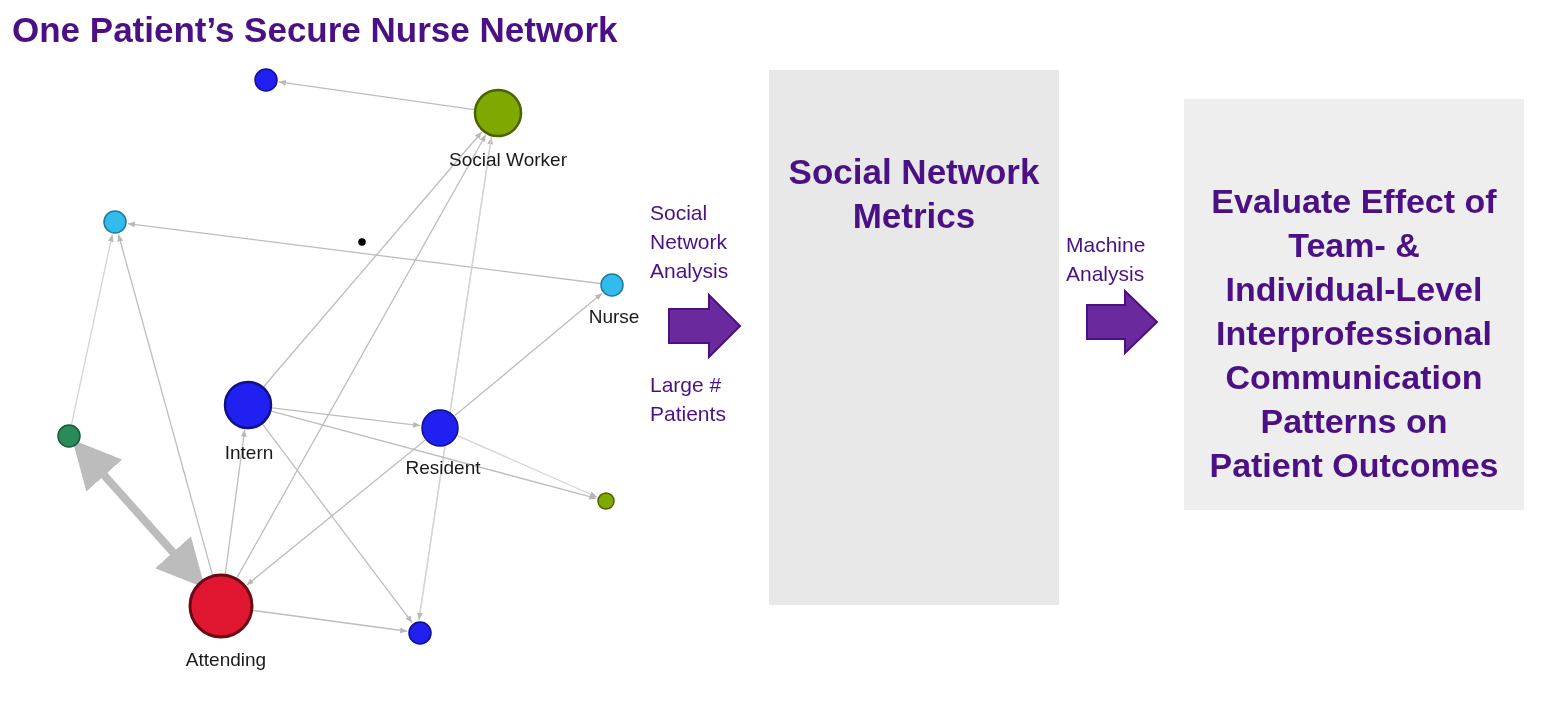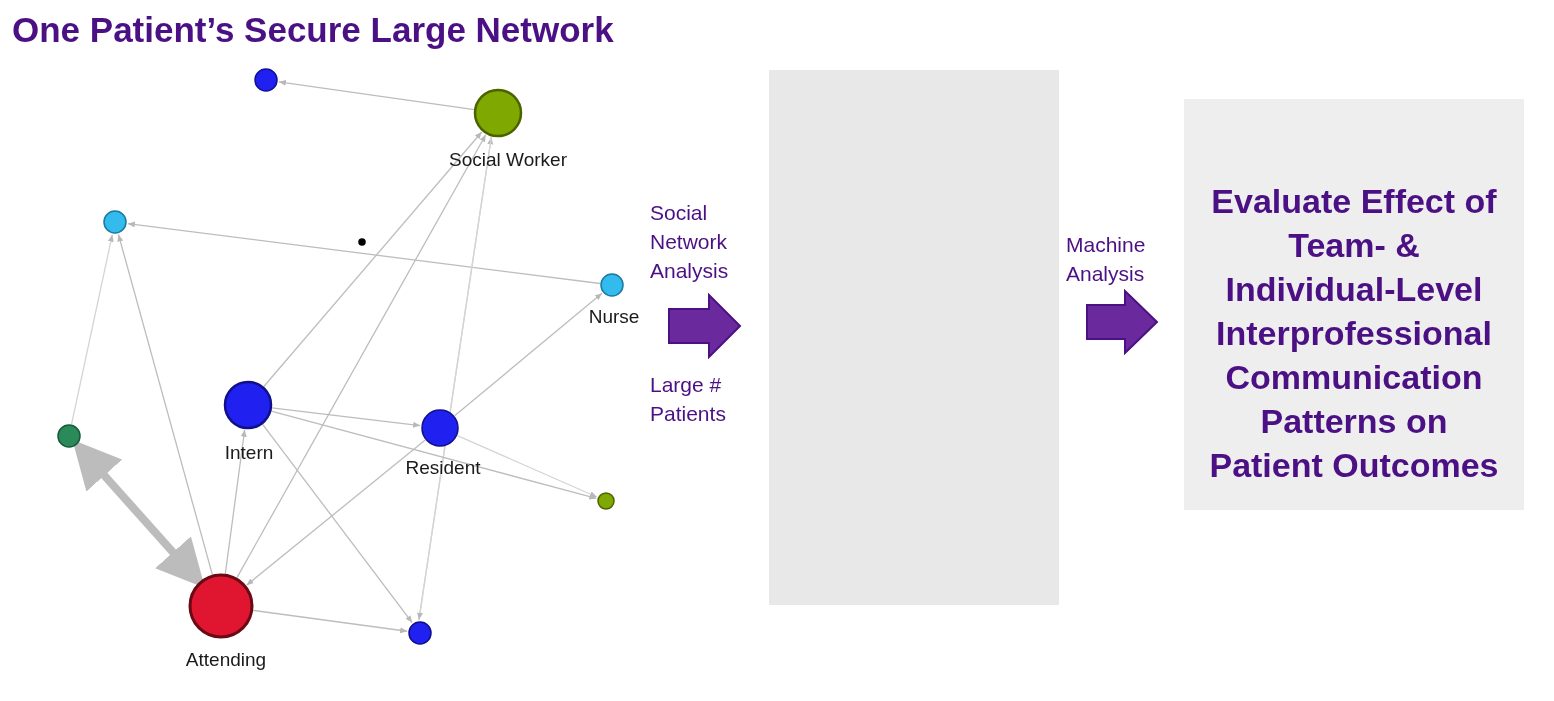--- a/index.html
+++ b/index.html
@@ -13,21 +13,21 @@
                 line-height: 29px; white-space: pre-line; }
   .arrow { position: absolute; }
   .box { position: absolute; background: #e9e8e9; }
   .box2 { background: #efeeef; }
   .box-text { position: absolute; left: 0; right: 0; text-align: center; color: #4b1184;
               font-weight: bold; font-size: 35px; line-height: 44px; white-space: pre-line; }
 </style>
 </head>
 <body>
 
-<div class="title">One Patient’s Secure Large Network</div>
+<div class="title">One Patient’s Secure Nurse Network</div>
 
 <svg id="network" viewBox="0 55 660 646">
   <defs>
     <marker id="ah" markerWidth="8" markerHeight="8" refX="7" refY="4" orient="auto" markerUnits="userSpaceOnUse">
       <path d="M0,1 L7,4 L0,7 z" fill="#b8b8b8"></path>
     </marker>
     <marker id="ahBig" markerWidth="6" markerHeight="6" refX="5" refY="3" orient="auto">
       <path d="M0,0 L6,3 L0,6 z" fill="#bcbcbc"></path>
     </marker>
   <marker id="ahBigStart" markerWidth="6" markerHeight="6" refX="1" refY="3" orient="auto">
@@ -78,20 +78,22 @@
 <div class="step-label" style="left:650px; top:198px; width:110px;">Social
 Network
 Analysis</div>
 <svg class="arrow" style="left:667px; top:293px;" width="76" height="66" viewBox="0 0 76 66">
   <path d="M2,16 L42,16 L42,2 L73,33 L42,64 L42,50 L2,50 Z" fill="#6a2a9e" stroke="#4b1184" stroke-width="2"></path>
 </svg>
 <div class="step-label" style="left:650px; top:370px; width:110px;">Large #
 Patients</div>
 
 <div class="box" style="left:769px; top:70px; width:290px; height:535px;">
+  <div class="box-text" style="top:80px;">Social Network
+Metrics</div>
 </div>
 
 <div class="step-label" style="left:1066px; top:230px; width:110px;">Machine
 Analysis</div>
 <svg class="arrow" style="left:1085px; top:289px;" width="76" height="66" viewBox="0 0 76 66">
   <path d="M2,16 L40,16 L40,2 L72,33 L40,64 L40,50 L2,50 Z" fill="#6a2a9e" stroke="#4b1184" stroke-width="2"></path>
 </svg>
 
 <div class="box box2" style="left:1184px; top:77px; width:340px; height:411px;margin-top:22px;">
   <div class="box-text" style="top:80px; font-size:34px;">Evaluate Effect of

